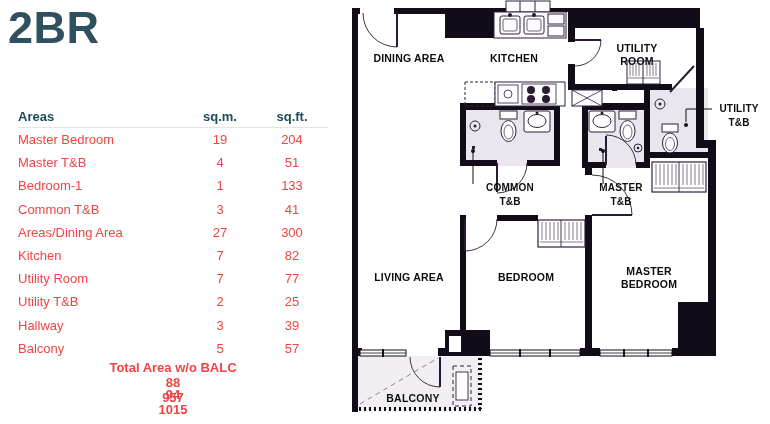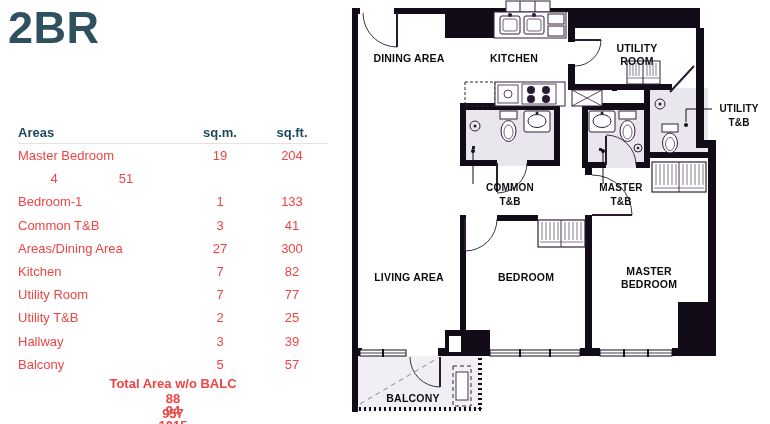--- a/index.html
+++ b/index.html
@@ -10,21 +10,21 @@
   .panel{position:absolute;left:0;top:0;width:350px;height:424px;}
   .title{
     position:absolute;left:8px;top:2px;font-size:45px;font-weight:600;
     color:#2e505f;letter-spacing:0.5px;
   }
   .note{position:absolute;left:8px;top:76px;font-size:13px;color:#35606f;}
   .areas-table{position:absolute;left:18px;top:105px;width:310px;}
   .row{display:flex;align-items:center;height:23.2px;font-size:13px;color:#ef4444;}
   .row .c-label{flex:1;text-align:left;}
   .row .c-num{width:72px;text-align:center;}
-  .thead{font-weight:bold;color:#1d4a5c;height:22px;border-bottom:1px solid #e4e4e4;margin-top:16px;}
+  .thead{font-weight:bold;color:#1d4a5c;height:22px;border-bottom:1px solid #e4e4e4;}
   .row.bold{font-weight:bold;flex-direction:column;}
   .row.gap{margin-top:4px;}
   .plan{position:absolute;left:350px;top:0;width:420px;height:424px;}
   svg text{font-family:"Liberation Sans", sans-serif;font-weight:bold;fill:#0d0d0f;letter-spacing:0.2px;}
 </style>
 </head>
 <body>
 
 <div class="panel">
   <div class="title">2BR</div>
@@ -34,20 +34,21 @@
       <span class="c-num">sq.m.</span>
       <span class="c-num">sq.ft.</span>
     </div>
     <div>
         <div class="row">
     <span class="c-label">Master Bedroom</span>
     <span class="c-num">19</span>
     <span class="c-num">204</span>
   </div>
         <div class="row">
+    <span class="c-label">Master T&amp;B</span>
     <span class="c-num">4</span>
     <span class="c-num">51</span>
   </div>
         <div class="row">
     <span class="c-label">Bedroom-1</span>
     <span class="c-num">1</span>
     <span class="c-num">133</span>
   </div>
         <div class="row">
     <span class="c-label">Common T&amp;B</span>

